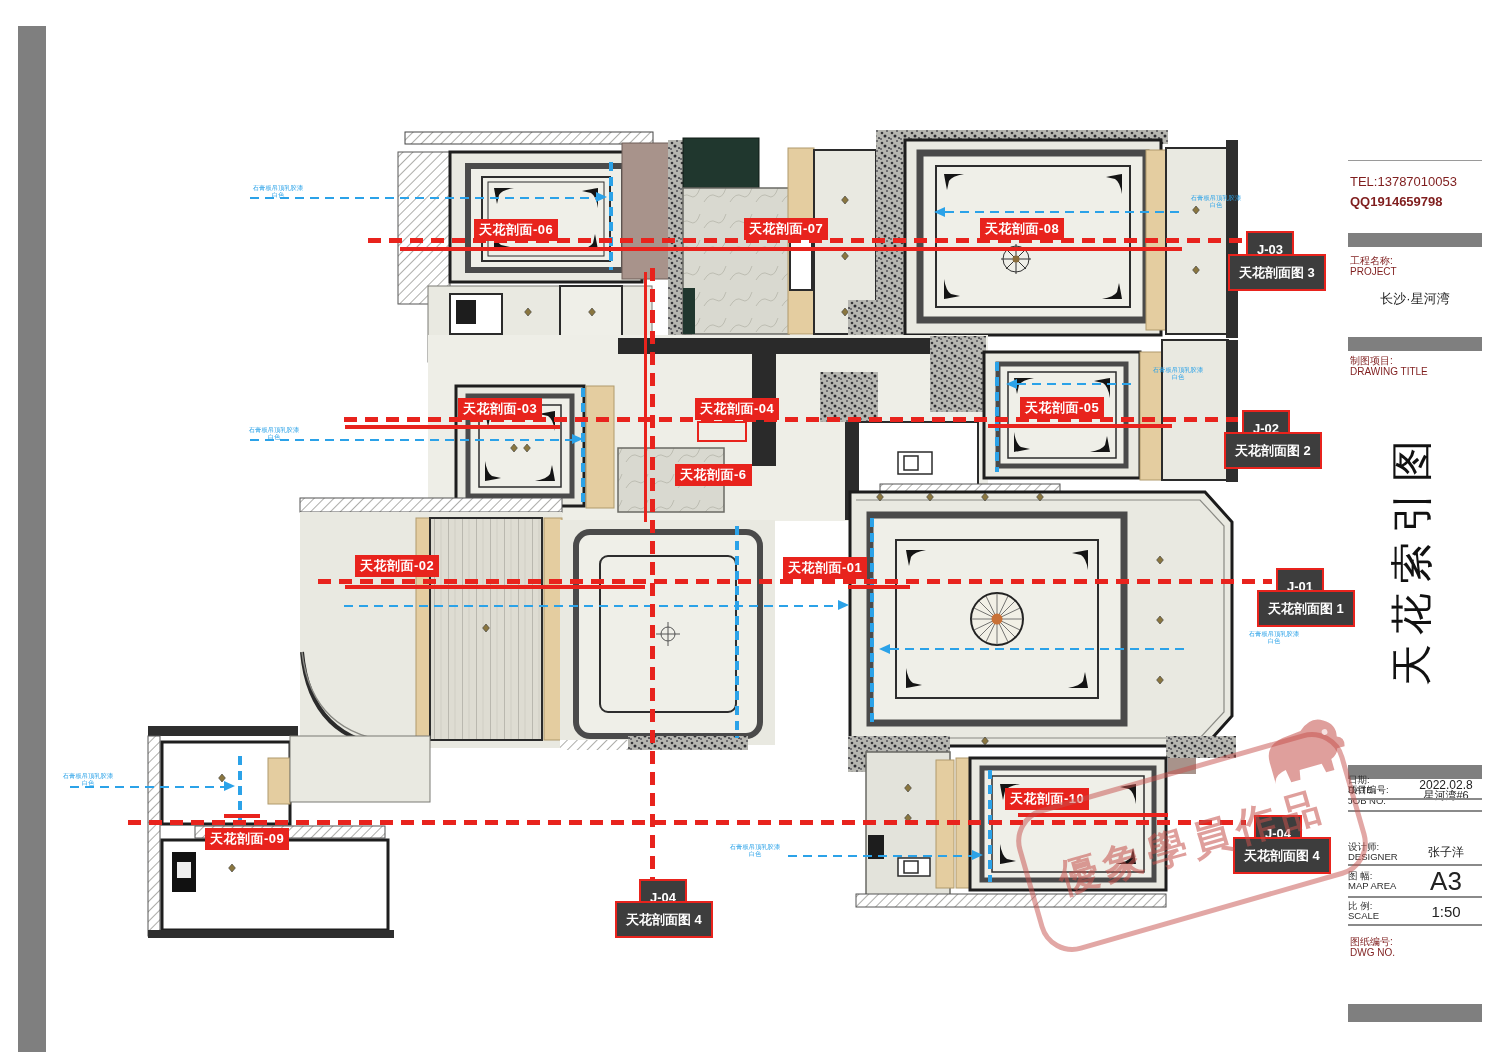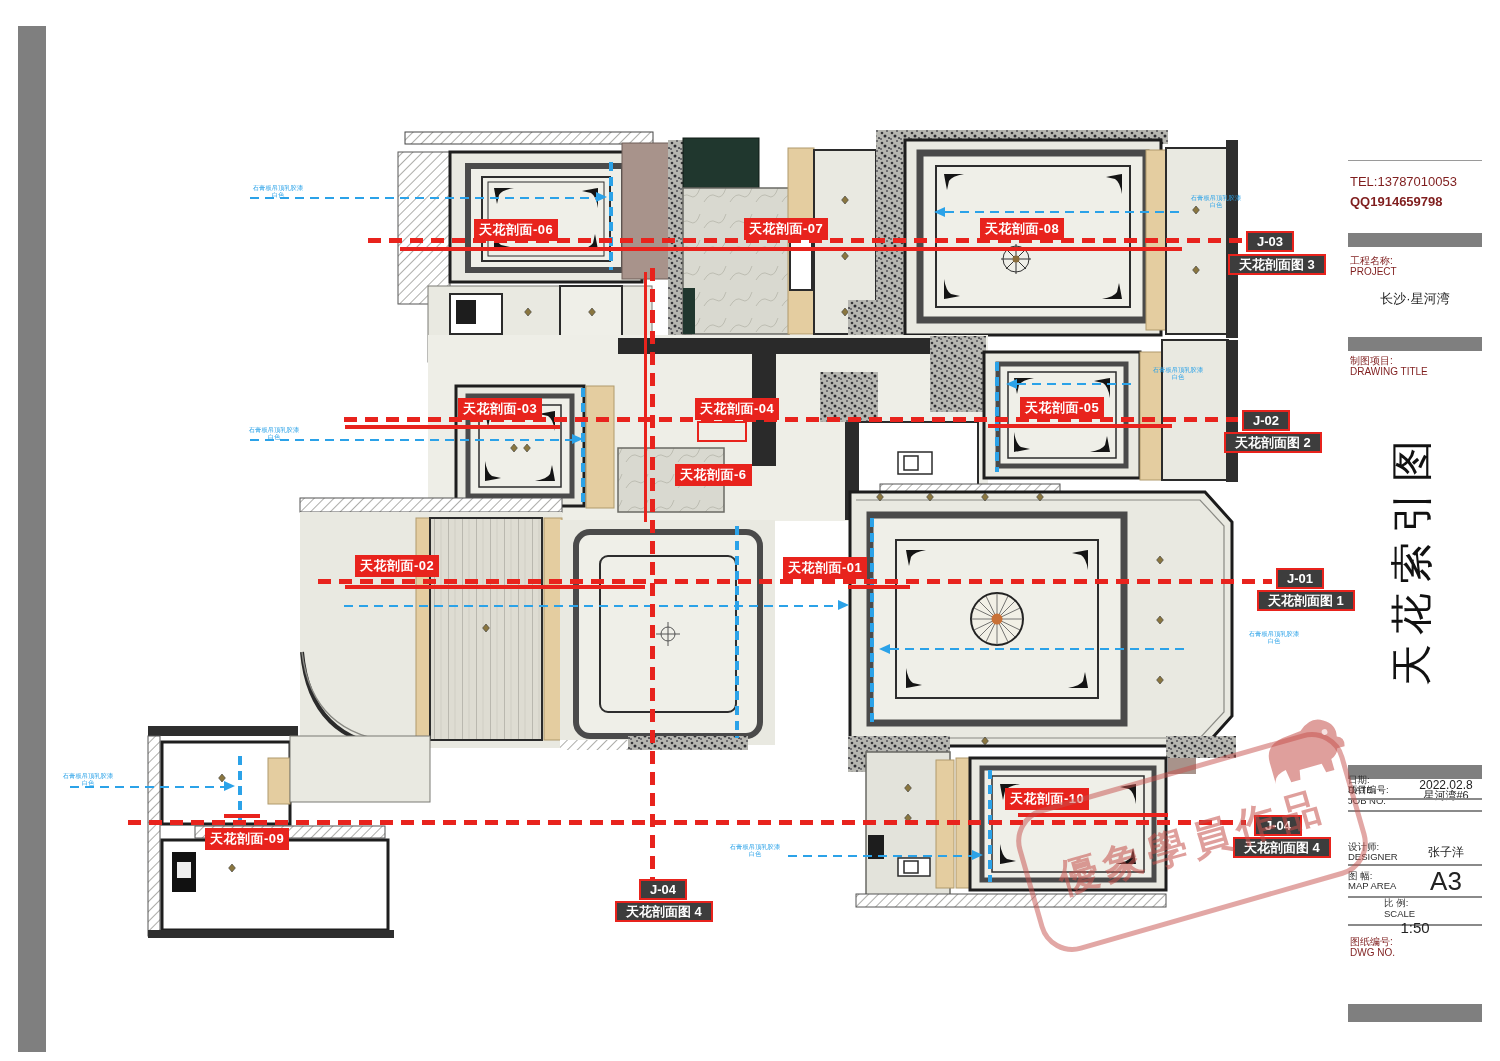--- a/index.html
+++ b/index.html
@@ -14,21 +14,21 @@
   
   .b-dash{position:absolute;height:2px;background:repeating-linear-gradient(90deg,var(--note-blue) 0 9px,transparent 9px 15px);z-index:18;}
   .bv-dash{position:absolute;width:4px;background:repeating-linear-gradient(180deg,var(--note-blue) 0 9px,transparent 9px 15px);z-index:18;}
   .arr-r{position:absolute;width:0;height:0;border-left:11px solid var(--note-blue);border-top:5px solid transparent;border-bottom:5px solid transparent;z-index:18;}
   .arr-l{position:absolute;width:0;height:0;border-right:11px solid var(--note-blue);border-top:5px solid transparent;border-bottom:5px solid transparent;z-index:18;}
   .bnote{position:absolute;color:var(--note-blue);font-size:7px;line-height:8px;text-align:center;z-index:18;transform:scale(.9);}
   
   .slabel{position:absolute;background:var(--accent-red);color:#fff;font-size:13px;font-weight:bold;
           padding:2px 5px;white-space:nowrap;z-index:30;letter-spacing:.5px;}
   .jbox{position:absolute;background:#3d3d3d;color:#fff;font-size:13px;font-weight:bold;
-        border:2px solid var(--accent-red);padding:0 9px;line-height:17px;white-space:nowrap;z-index:30;}
+        border:2px solid var(--accent-red);padding:8px 9px;line-height:17px;white-space:nowrap;z-index:30;}
   .red-outline{position:absolute;border:2px solid var(--accent-red);z-index:25;}
   
   #titleblock{position:absolute;left:1348px;top:0;width:134px;height:1061px;z-index:10;color:#3c3c3c;}
   .graybar{position:absolute;left:0;width:134px;height:14px;background:#7f7f7f;}
   .thinline{position:absolute;left:0;width:134px;height:1px;background:#9a9a9a;}
   .tb-small{font-size:10px;line-height:11px;color:#7f1d1d;}
   .tb-row{position:absolute;left:0;width:134px;display:flex;align-items:center;border-bottom:2px solid #8a8a8a;}
   .tb-row .lbl{font-size:9.5px;line-height:10.5px;color:#2f2f2f;width:62px;flex:none;}
   .tb-row .val{font-size:12px;flex:1;text-align:center;color:#222;}
   #vtitle{position:absolute;font-size:42px;letter-spacing:9px;color:#111;transform:rotate(-90deg);transform-origin:center;white-space:nowrap;}
@@ -381,21 +381,21 @@
       <div class="val">2022.02.8</div>
     </div>
     <div class="tb-row" style="top:840px;height:24px;">
       <div class="lbl"><span>设计师:</span><br><span>DESIGNER</span></div>
       <div class="val">张子洋</div>
     </div>
     <div class="tb-row" style="top:866px;height:30px;">
       <div class="lbl"><span>图 幅:</span><br><span>MAP AREA</span></div>
       <div class="val" style="font-size:26px;">A3</div>
     </div>
-    <div class="tb-row" style="top:898px;height:26px;flex-direction:column;">
+    <div class="tb-row" style="top:898px;height:26px;">
       <div class="lbl"><span>比 例:</span><br><span>SCALE</span></div>
       <div class="val" style="font-size:15px;">1:50</div>
     </div>
     <div class="abs tb-small" style="left:2px;top:928px;margin-top:8px;">
       <span>图纸编号:</span><br><span>DWG NO.</span>
     </div>
     <div class="graybar" style="top:1004px;height:18px;"></div>
   </div>
 
   <div id="stamp">

